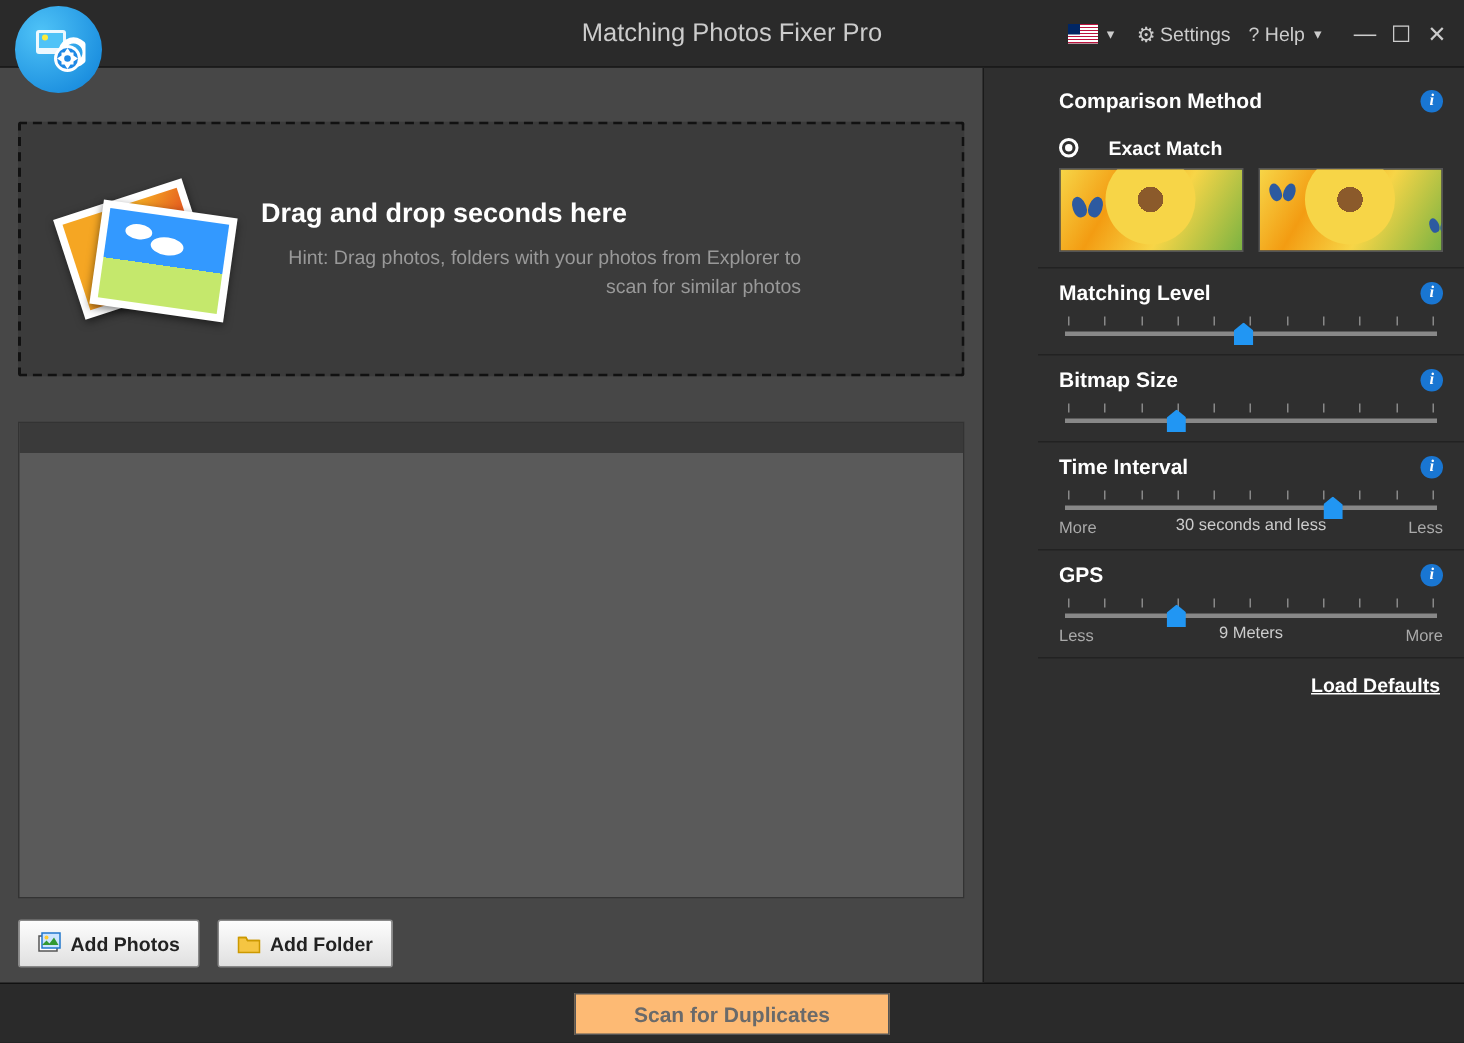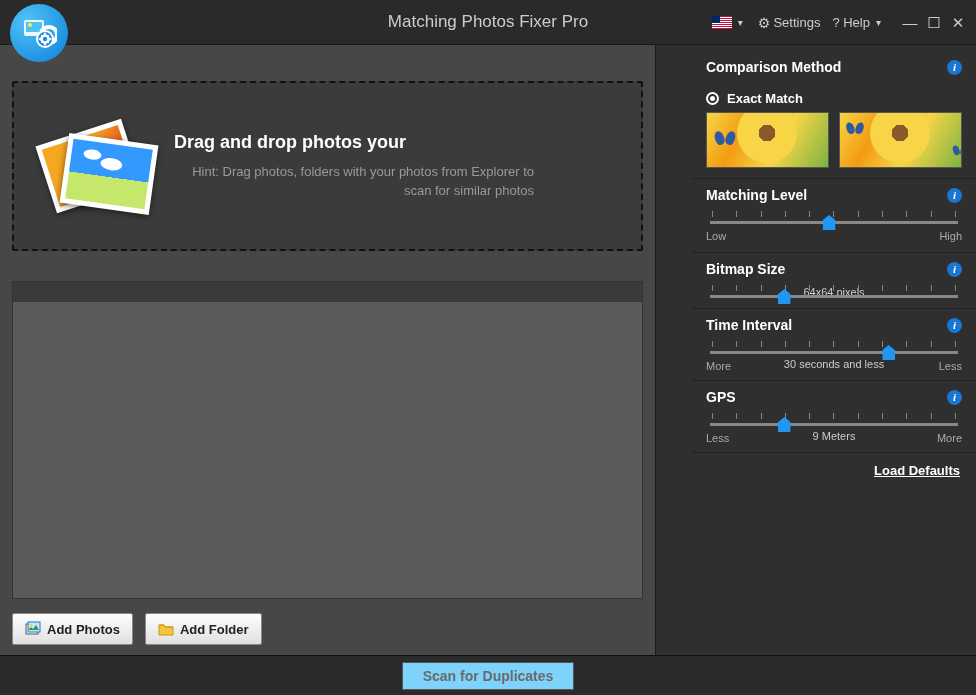--- a/index.html
+++ b/index.html
@@ -43,21 +43,21 @@
 
 
 .btnrow { display:flex; gap:12px; margin-top:14px;}
 .btn { height:32px; background:linear-gradient(#fdfdfd,#e0e0e0); border:1px solid #888; border-radius:2px; padding:0 12px; display:flex; align-items:center; gap:6px; font-size:13px; color:#222; font-weight:600; cursor:pointer;text-align:center;}
 .btn-ico { width:16px; height:16px; }
 
 
 .section { border-bottom:1px solid #222; padding: 8px 14px 10px 14px; position:relative;}
 .sec-title { font-size:14px; font-weight:700; color:#fff; display:flex; align-items:center; justify-content:space-between;}
 .info-ico { width:15px; height:15px; border-radius:50%; background:#1976d2; color:#fff; font-size:11px; font-style:italic; font-weight:bold; font-family:Georgia,serif; display:flex; align-items:center; justify-content:center; cursor:pointer;}
-.radio-row { display:flex; align-items:center; gap:8px; margin:6px 0; font-size:13px; color:#fff; cursor:pointer;}
+.radio-row { display:flex; align-items:center; gap:20px; margin:6px 0; font-size:13px; color:#fff; cursor:pointer;}
 .radio { width:13px; height:13px; border-radius:50%; border:2px solid #fff; position:relative;}
 .radio.sel::after{content:"";position:absolute;inset:2px;border-radius:50%;background:#fff;}
 .thumbs { display:flex; gap:10px; margin-top:6px;}
 .thumb { width:140px; height:56px; background:linear-gradient(120deg,#f7d547 0%,#f39c12 30%,#f7d547 60%,#7cb342 100%); position:relative; border:1px solid #555; overflow:hidden;}
 .thumb::before{content:"";position:absolute;width:60px;height:60px;border-radius:50%;background:radial-gradient(circle,#8b5a2b 20%,#f7d547 20%);left:30px;top:-10px;}
 .bfly{position:absolute;width:20px;height:16px;left:8px;top:18px;}
 .bfly::before,.bfly::after{content:"";position:absolute;width:9px;height:14px;border-radius:60% 60% 50% 50%;background:#2d5aa0;}
 .bfly::before{left:0;transform:rotate(-20deg);}
 .bfly::after{right:0;transform:rotate(20deg);}
 .thumb2 .bfly{left:5px;top:8px;transform:scale(0.85);}
@@ -68,21 +68,21 @@
 .ticks { position:absolute; top:0; left:0; right:0; display:flex; justify-content:space-between; padding: 0 2px;}
 .tick { width:1px; height:6px; background:#888;}
 .track { height:3px; background:#888; position:relative;}
 .handle { width:13px; height:15px; background:#2196f3; position:absolute; top:-6px; transform:translateX(-50%); clip-path: polygon(50% 0, 100% 35%, 100% 100%, 0 100%, 0 35%);}
 .sl-labels { display:flex; justify-content:space-between; font-size:11px; color:#aaa; margin-top:6px;}
 .sl-mid { text-align:center; font-size:11px; color:#ccc; margin-top:6px;}
 .load-def { text-align:right; padding:10px 16px; color:#fff; font-size:13px; font-weight:700; text-decoration:underline; cursor:pointer;}
 
 
 .bottom { height:40px; background:#2a2a2a; display:flex; align-items:center; justify-content:center; border-top:1px solid #111;}
-.scanbtn { width:172px; height:28px; background:#7dd3fc; border:1px solid #555; color:#6a6a6a; font-size:14px; font-weight:600; display:flex; align-items:center; justify-content:center; cursor:not-allowed;}
+.scanbtn { width:210px; height:28px; background:#fdba74; border:1px solid #555; color:#6a6a6a; font-size:14px; font-weight:600; display:flex; align-items:center; justify-content:center; cursor:not-allowed;}
 </style>
 </head>
 <body>
 
 <div class="titlebar">
   <div class="app-icon">
     <svg viewBox="0 0 36 36">
         <rect x="3" y="5" width="20" height="16" rx="2" fill="#fff" opacity="0.9"></rect>
         <rect x="5" y="7" width="16" height="10" fill="#4fc3f7"></rect>
         <circle cx="9" cy="10" r="2" fill="#ffeb3b"></circle>
@@ -123,21 +123,21 @@
     <div class="dropzone">
       <div class="dz-illus">
         <div class="photo1">
             <div class="inner"></div>
           </div>
         <div class="photo2">
             <div class="inner"></div>
           </div>
       </div>
       <div class="dz-text">
-        <h2>Drag and drop photos your</h2>
+        <h2>Drag and drop seconds here</h2>
         <p>Hint: Drag photos, folders with your photos from Explorer to scan for similar photos</p>
       </div>
     </div>
     <div class="listarea">
       <div class="listhdr"></div>
     </div>
     <div class="btnrow">
       <button class="btn">
         <svg class="btn-ico" viewBox="0 0 16 16">
             <rect x="1" y="3" width="12" height="10" fill="#fff" stroke="#555"></rect>
@@ -195,24 +195,20 @@
             <span class="tick"></span>
             <span class="tick"></span>
             <span class="tick"></span>
             <span class="tick"></span>
             <span class="tick"></span>
           </div>
         <div class="track">
             <div class="handle" style="left:48%"></div>
           </div>
       </div>
-      <div class="sl-labels">
-          <span>Low</span>
-          <span>High</span>
-        </div>
     </div>
 
     <div class="section">
       <div class="sec-title">
           <span>Bitmap Size</span>
           <span class="info-ico">i</span>
         </div>
       <div class="slider-wrap">
         <div class="ticks">
             <span class="tick"></span>
@@ -224,21 +220,20 @@
             <span class="tick"></span>
             <span class="tick"></span>
             <span class="tick"></span>
             <span class="tick"></span>
             <span class="tick"></span>
           </div>
         <div class="track">
             <div class="handle" style="left:30%"></div>
           </div>
       </div>
-      <div class="sl-mid" style="margin-top:-14px">64x64 pixels</div>
     </div>
 
     <div class="section">
       <div class="sec-title">
           <span>Time Interval</span>
           <span class="info-ico">i</span>
         </div>
       <div class="slider-wrap">
         <div class="ticks">
             <span class="tick"></span>

